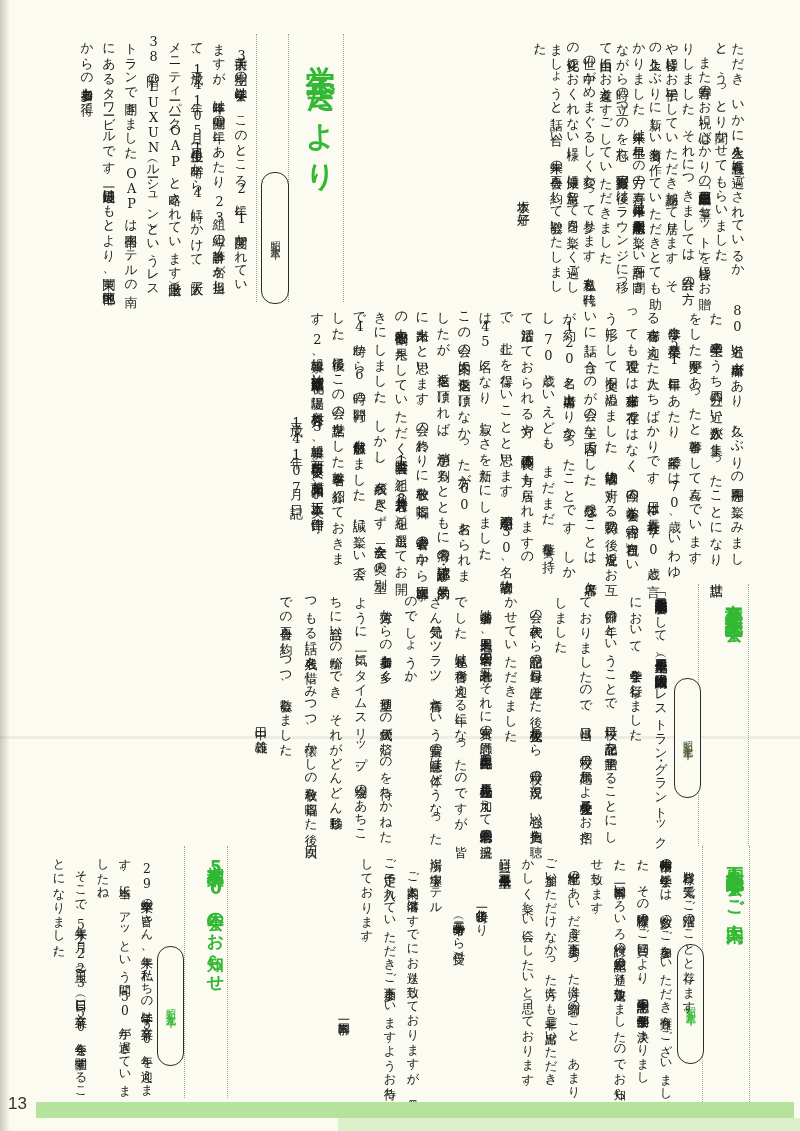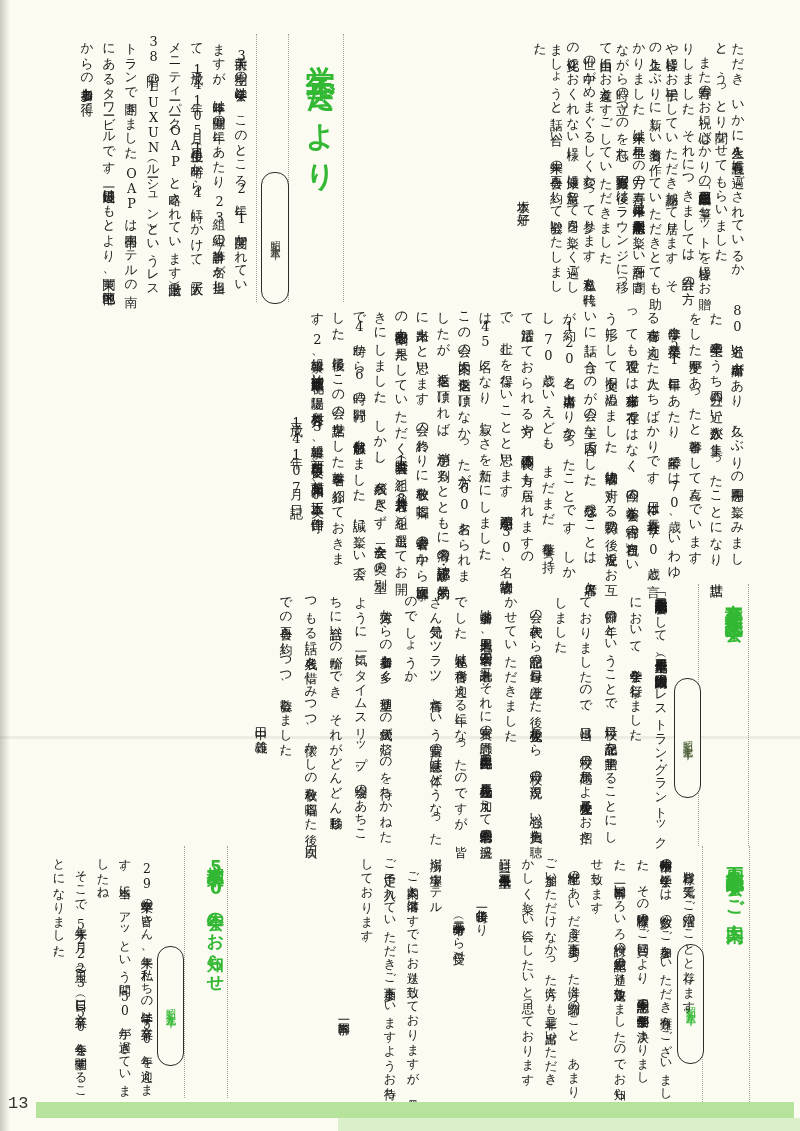--- a/index.html
+++ b/index.html
@@ -51,21 +51,21 @@
   .dot-f-a{left:698px;top:584px;height:262px;}
   .dot-f-b{left:748px;top:584px;height:262px;}
   .dot-i-a{left:702px;top:846px;height:276px;}
   .dot-i-b{left:749px;top:846px;height:276px;}
   .dot-r-a{left:184px;top:846px;height:252px;}
   .dot-r-b{left:227px;top:846px;height:252px;}
   .bar-main{position:absolute;left:36px;top:1102px;width:758px;height:16px;background:#b5e39b;}
   .bar-sub{position:absolute;left:338px;top:1118px;width:462px;height:13px;background:#dcefcb;}
   .page-num{
     position:absolute;left:8px;top:1094px;width:30px;height:24px;
-    font-family:Liberation Mono, monospace;
+    font-family:Liberation Sans, sans-serif;
     font-size:17px;color:#33332e;
   }
 </style>
 </head>
 <body>
 
 <div class="page">
 
   <div class="scan-edge"></div>
   <div class="fold-line"></div>

